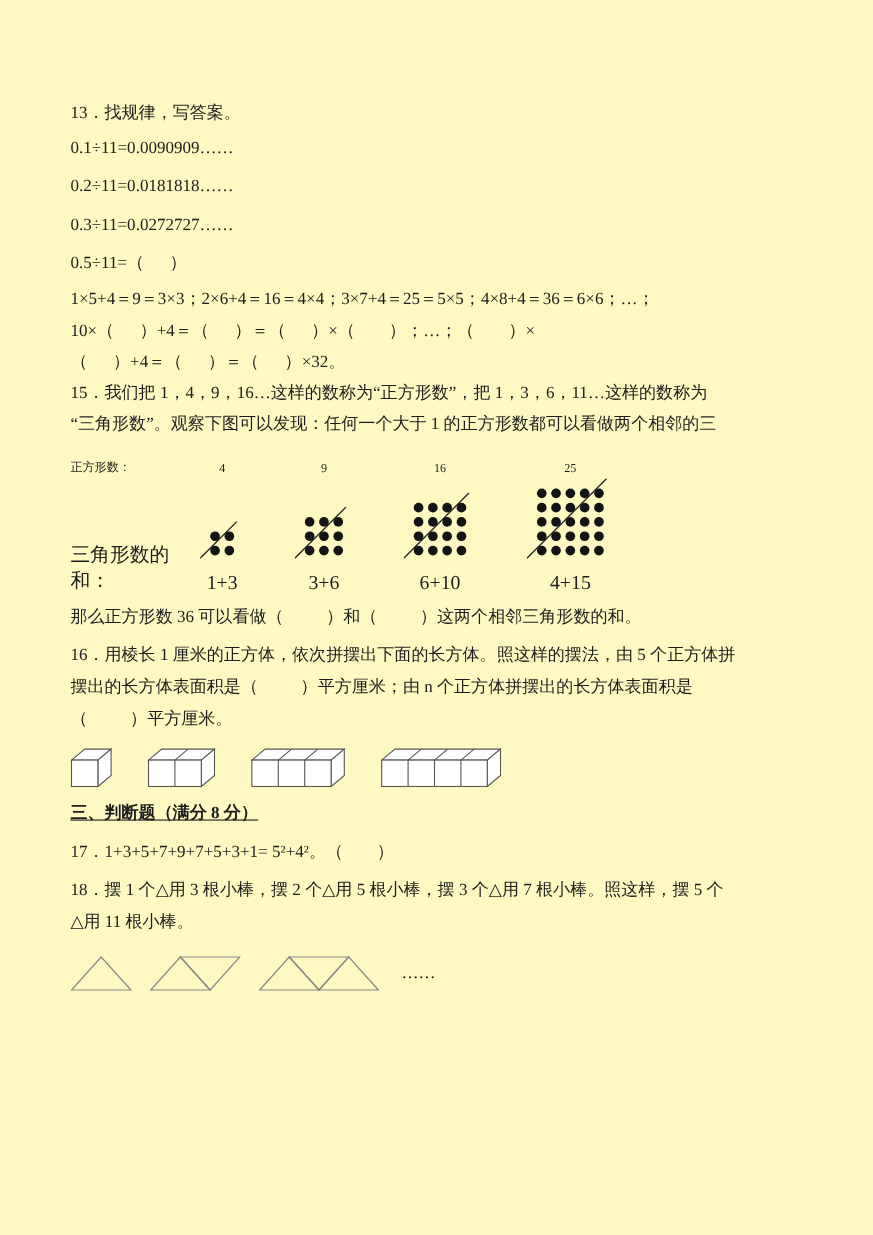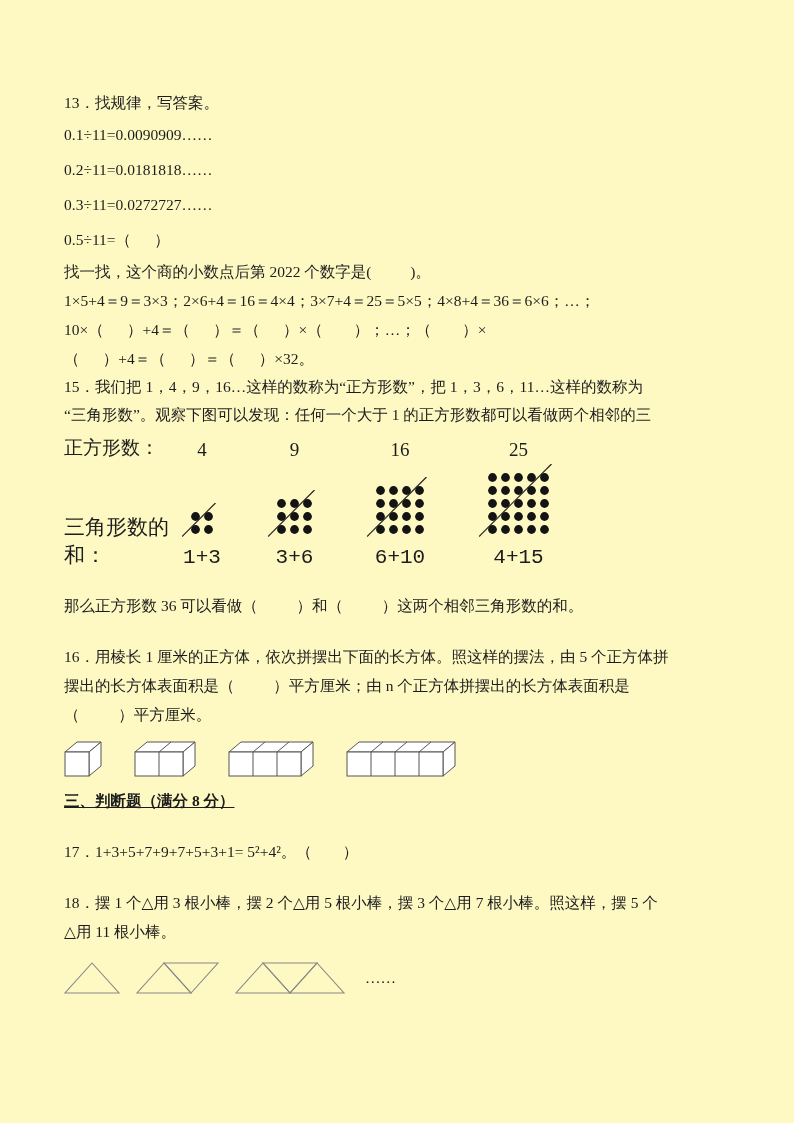--- a/index.html
+++ b/index.html
@@ -15,39 +15,38 @@
   }
   p {
     margin: 0;
     white-space: pre;
     font-size: 15.5px;
     line-height: 29px;
   }
   p.eq { line-height: 35px; }
   p.intro { line-height: 28px; }
   p.bold { font-weight: bold; }
-  .mt6 { margin-top: 22px; }
+  .mt6 { margin-top: 6px; }
   .mt14 { margin-top: 9px; text-decoration: underline; }
 
   
   .fig15 { display: flex; margin: 8px 0 2px 0; }
   .fig15-labelcol { width: 118px; display: flex; flex-direction: column; }
   .fig15-cols { display: flex; gap: 46px; }
   .fig15-col { display: flex; flex-direction: column; align-items: center; }
   .fig15-num {
     height: 24px; display: flex; align-items: flex-end; justify-content: center;
-    font-size: 19px;
+    font-size: 11px;
   }
   .fig15-dots {
     height: 82px; display: flex; align-items: flex-end; justify-content: center;
   }
   .fig15-sum {
     height: 26px; display: flex; align-items: flex-end; justify-content: center;
-    font-size: 21px;
-    font-family: Liberation Mono, monospace;
+    font-size: 18px;
   }
   .fig15-labelcol .fig15-num, .fig15-labelcol .fig15-sum { justify-content: flex-start; }
 
   
   .fig16 { display: flex; align-items: flex-end; gap: 32px; margin: 12px 0 2px 0; }
   .fig16 > div { line-height: 0; }
 
   
   .fig18 { display: flex; align-items: center; gap: 16px; margin: 16px 0 0 0; }
   .fig18 > div { line-height: 0; }
@@ -56,21 +55,20 @@
 </head>
 <body>
 
 <div class="page">
 
   <p>13．找规律，写答案。</p>
   <p class="eq">0.1÷11=0.0090909……</p>
   <p class="eq">0.2÷11=0.0181818……</p>
   <p class="eq">0.3÷11=0.0272727……</p>
   <p class="eq">0.5÷11=（      ）</p>
-  <p>找一找，这个商的小数点后第 2022 个数字是(          )。</p>
 
   <p>1×5+4＝9＝3×3；2×6+4＝16＝4×4；3×7+4＝25＝5×5；4×8+4＝36＝6×6；…；</p>
   <p>10×（      ）+4＝（      ）＝（      ）×（        ）；…；（        ）×</p>
   <p>（      ）+4＝（      ）＝（      ）×32。</p>
 
   <p class="intro">15．我们把 1，4，9，16…这样的数称为“正方形数”，把 1，3，6，11…这样的数称为</p>
   <p class="intro">“三角形数”。观察下图可以发现：任何一个大于 1 的正方形数都可以看做两个相邻的三</p>
 
   <div class="fig15">
     <div class="fig15-labelcol">

